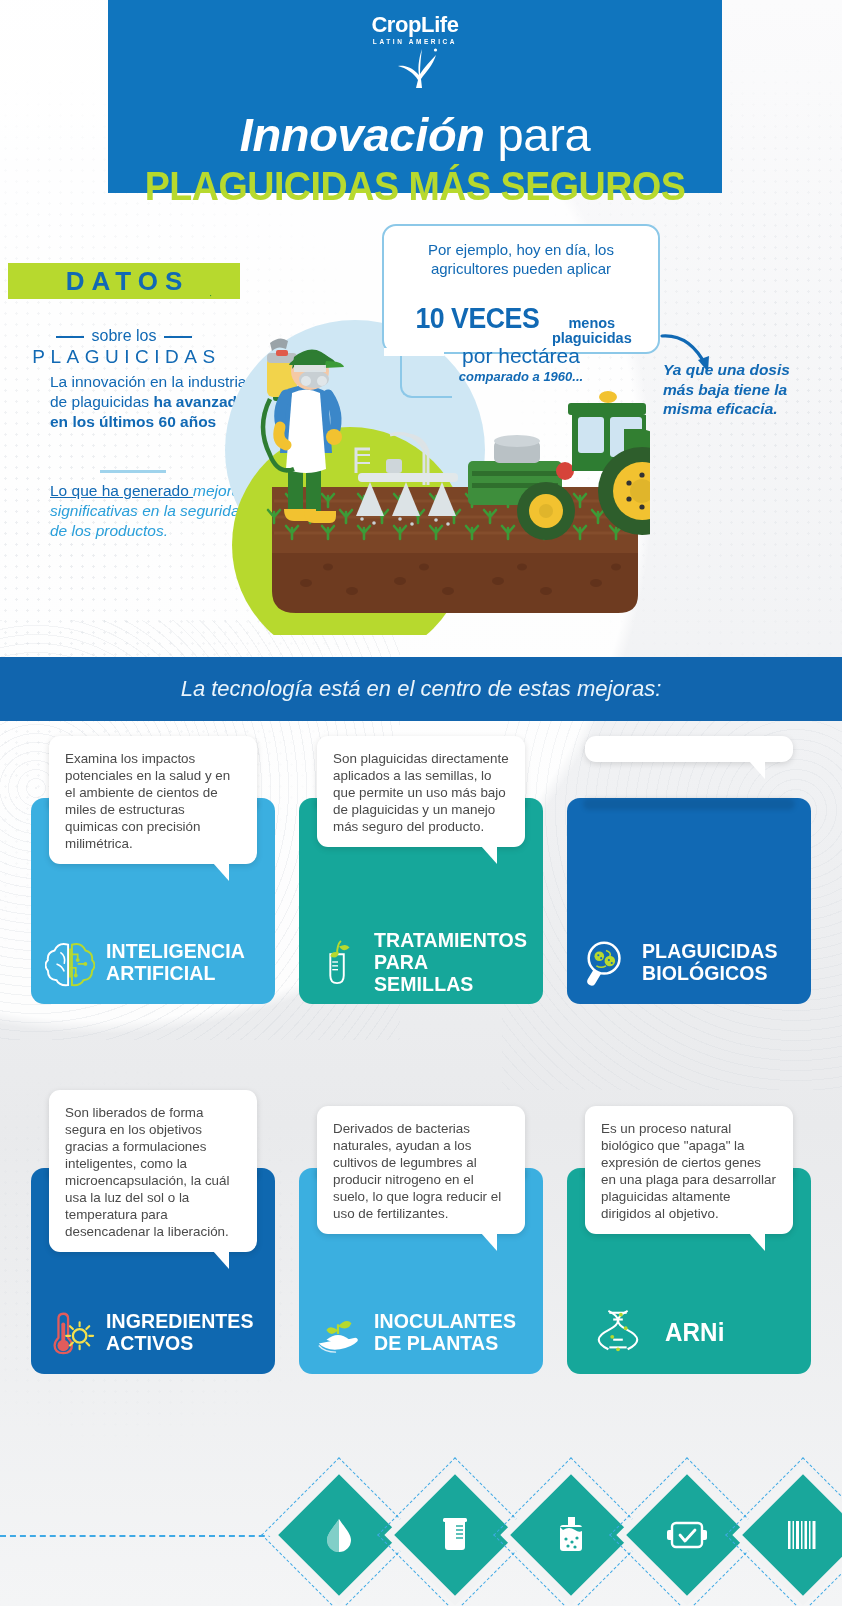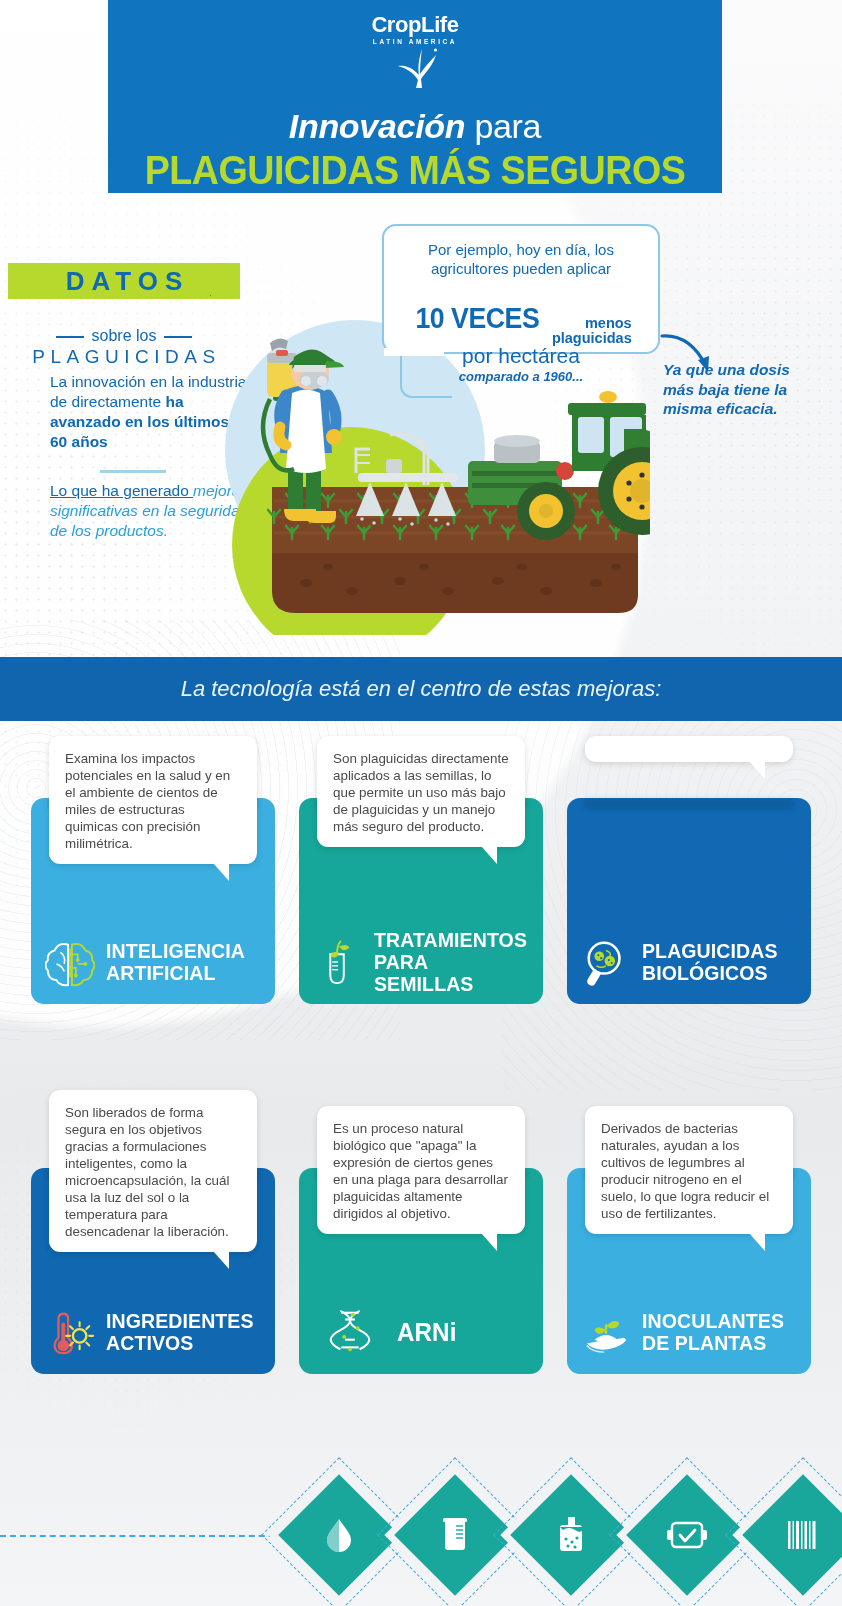--- a/index.html
+++ b/index.html
@@ -36,21 +36,21 @@
   }
 
   
   .header{
     position:absolute; left:108px; top:0; width:614px; height:193px;
     background:#1075BE; text-align:center;
   }
   .logo-wrap{ margin-top:14px; display:flex; justify-content:center; align-items:center; gap:2px;flex-direction:column; }
   .logo-text{ color:#fff; font-size:22px; font-weight:600; letter-spacing:-.4px; line-height:1; }
   .logo-sub{ color:#ffffff; font-size:6.5px; letter-spacing:2.6px; font-weight:600; margin-top:2px; }
-  .h1-line{ margin-top:16px; font-size:34px; color:#fff; font-weight:400; letter-spacing:-.3px;}
+  .h1-line{ margin-top:16px; font-size:47px; color:#fff; font-weight:400; letter-spacing:-.3px;}
   .h1-line b{ font-style:italic; font-weight:800; }
   .h2-line{
     margin-top:2px; color:#B7D92E; font-size:40px; font-weight:800;
     letter-spacing:-.5px; transform:scaleX(.94); transform-origin:center;
   }
 
   
   .datos-bar{
     position:absolute; left:8px; top:263px; width:232px; height:36px;
     background:#B7D92E; display:flex; align-items:center; justify-content:center;
@@ -81,21 +81,21 @@
 
   
   .bubble{
     position:absolute; left:382px; top:224px; width:278px; height:130px;
     background:#fff; border:2px solid #8CC8E8; border-radius:14px;
     text-align:center; color:#1169B4;
   }
   .bubble .l1{ font-size:15px; line-height:19px; padding:14px 14px 0; text-align:center; }
   .bubble .l2{ display:flex; align-items:baseline; justify-content:center; gap:7px; margin-top:4px;}
   .bubble .big{ font-size:29px; font-weight:800; letter-spacing:-.5px; transform:scaleX(.92); }
-  .bubble .small2{ font-size:14.5px; line-height:15px; text-align:right; font-weight:600;margin-top:34px; }
+  .bubble .small2{ font-size:14.5px; line-height:15px; text-align:center; font-weight:600;margin-top:34px; }
   .bubble .l3{ font-size:21px; margin-top:-2px; }
   .bubble .l4{ font-size:13px; font-style:italic; font-weight:600; margin-top:1px; }
   .bubble-tail{
     position:absolute; left:400px; top:352px; width:52px; height:46px;
     border-left:2px solid #8CC8E8; border-bottom:2px solid #8CC8E8;
     border-bottom-left-radius:12px; background:transparent;
   }
   .bubble-tail-mask{ position:absolute; left:384px; top:348px; width:60px; height:8px; background:#fff; }
 
   
@@ -196,21 +196,21 @@
 </div>
 
 <div class="datos-bar">
   <span>DATOS</span>
 </div>
 <div class="datos-sub">
   <span class="sobre">sobre los</span>
   <span class="plag">PLAGUICIDAS</span>
 </div>
 <div class="datos-p1">
-  <span>La innovación en la industria de directamente </span><b>ha avanzado en los últimos 60 años</b>
+  <span>La innovación en la industria de plaguicidas </span><b>ha avanzado en los últimos 60 años</b>
 </div>
 <div class="datos-rule"></div>
 <div class="datos-p2">
   <span class="lead">Lo que ha generado </span><i>mejoras significativas en la seguridad de los productos.</i>
 </div>
 
 <svg class="illus" viewBox="0 0 440 340">
   <circle cx="145" cy="155" r="130" fill="#CFE7F4"></circle>
   <circle cx="140" cy="250" r="118" fill="#B7D92E"></circle>
 
@@ -522,20 +522,44 @@
           </svg>
           <div class="card-title">
             <span>INGREDIENTES</span><br>
             <span>ACTIVOS</span>
           </div>
         </div>
       </div>
     </div>
 
     <div class="card-outer">
+      <div class="card-body" style="background:#3BAFE0;min-height:206px;margin-top:86px;">
+        <div class="card-shadowline"></div>
+        <div class="card-callout" style="top:-62px;">
+          <span>Derivados de bacterias naturales, ayudan a los cultivos de legumbres al producir nitrogeno en el suelo, lo que logra reducir el uso de fertilizantes.</span>
+          <div class="callout-tail"></div>
+        </div>
+        <div class="card-footer">
+          <svg class="card-icon" viewBox="0 0 52 52">
+            <path d="M26 28 l0 -10" stroke="#B7D92E" stroke-width="2.4" fill="none"></path>
+            <path d="M26 20 q9 -9 14 -3 q-4 9 -14 3 Z" fill="#B7D92E"></path>
+            <path d="M26 24 q-9 -6 -12 0 q5 8 12 0 Z" fill="#B7D92E"></path>
+            <path d="M14 34 q12 -10 24 0 q-12 6 -24 0 Z" fill="#fff"></path>
+            <path d="M6 38 q8 8 22 6 q12 -2 18 -8 q2 -3 -2 -4 q-10 3 -18 2" fill="#fff"></path>
+            <path d="M6 40 q6 7 18 7" stroke="#D9EDF8" stroke-width="1.4" fill="none"></path>
+          </svg>
+          <div class="card-title">
+            <span>INOCULANTES</span><br>
+            <span>DE PLANTAS</span>
+          </div>
+        </div>
+      </div>
+    </div>
+
+    <div class="card-outer">
       <div class="card-body" style="background:#16A79A;min-height:206px;margin-top:86px;">
         <div class="card-shadowline"></div>
         <div class="card-callout" style="top:-62px;">
           <span>Es un proceso natural biológico que "apaga" la expresión de ciertos genes en una plaga para desarrollar plaguicidas altamente dirigidos al objetivo.</span>
           <div class="callout-tail"></div>
         </div>
         <div class="card-footer" style="padding-left:26px;gap:22px;">
           <svg class="card-icon" viewBox="0 0 52 52">
             <g stroke="#fff" stroke-width="2.2" fill="none">
               <path d="M16 4 q20 10 0 20 q-20 10 0 20"></path>
@@ -551,44 +575,20 @@
                 <circle cx="20" cy="31" r="2"></circle>
                 <circle cx="26" cy="44" r="2"></circle>
               </g>
           </svg>
           <div class="card-title" style="font-size:26px;">
             <span>ARNi</span>
           </div>
         </div>
       </div>
     </div>
-
-    <div class="card-outer">
-      <div class="card-body" style="background:#3BAFE0;min-height:206px;margin-top:86px;">
-        <div class="card-shadowline"></div>
-        <div class="card-callout" style="top:-62px;">
-          <span>Derivados de bacterias naturales, ayudan a los cultivos de legumbres al producir nitrogeno en el suelo, lo que logra reducir el uso de fertilizantes.</span>
-          <div class="callout-tail"></div>
-        </div>
-        <div class="card-footer">
-          <svg class="card-icon" viewBox="0 0 52 52">
-            <path d="M26 28 l0 -10" stroke="#B7D92E" stroke-width="2.4" fill="none"></path>
-            <path d="M26 20 q9 -9 14 -3 q-4 9 -14 3 Z" fill="#B7D92E"></path>
-            <path d="M26 24 q-9 -6 -12 0 q5 8 12 0 Z" fill="#B7D92E"></path>
-            <path d="M14 34 q12 -10 24 0 q-12 6 -24 0 Z" fill="#fff"></path>
-            <path d="M6 38 q8 8 22 6 q12 -2 18 -8 q2 -3 -2 -4 q-10 3 -18 2" fill="#fff"></path>
-            <path d="M6 40 q6 7 18 7" stroke="#D9EDF8" stroke-width="1.4" fill="none"></path>
-          </svg>
-          <div class="card-title">
-            <span>INOCULANTES</span><br>
-            <span>DE PLANTAS</span>
-          </div>
-        </div>
-      </div>
-    </div>
   </div>
 </div>
 
 <div class="footer">
   <div class="dash-line"></div>
 
   <div class="diamond" style="left:284px;">
     <div class="outline"></div>
     <div class="fill"></div>
     <div class="gly">

